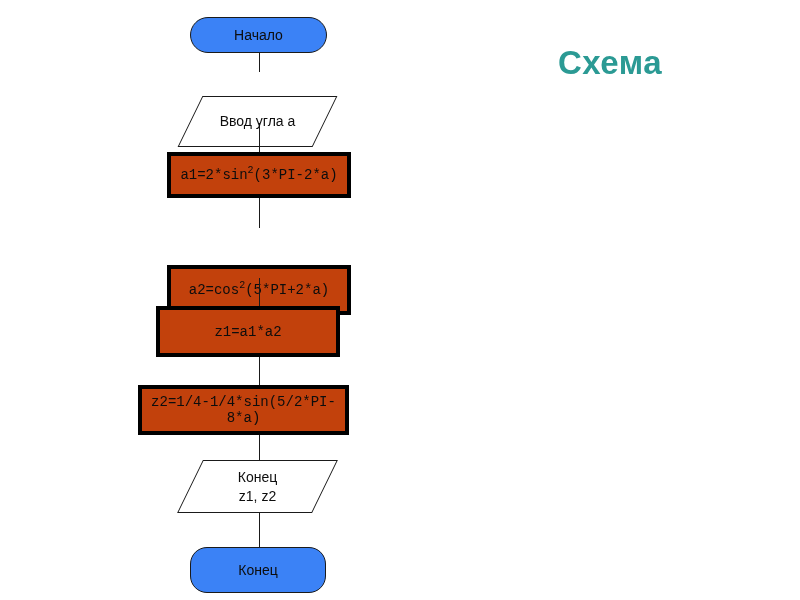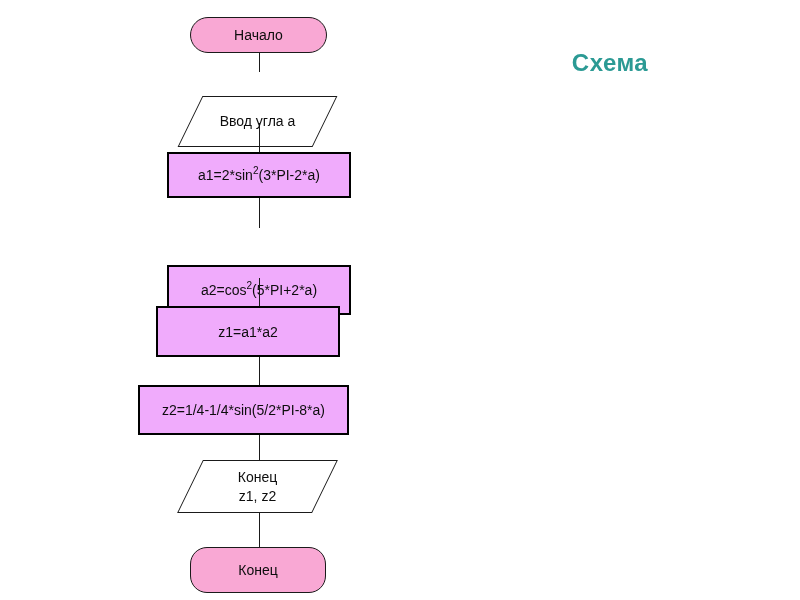--- a/index.html
+++ b/index.html
@@ -16,25 +16,26 @@
     display: flex;
     align-items: center;
     justify-content: center;
     font-size: 14px;
     color: #0d0d0d;
     box-sizing: border-box;
     text-align: center;
   }
   .terminator {
     border: 1px solid #1a1a1a;
-    background: #f9a8d4;
+    background: #3b82f6;
   }
   .rect {
-    border: 2px solid #000000;
-    background: #f0abfc;
+    border: 4px solid #000000;
+    background: #c2410c;
+    font-family: Liberation Mono, monospace;
   }
   .para { background: transparent; }
   .para-bg {
     position: absolute;
     top: 0; bottom: 0; left: 13px; right: 13px;
     border: 1px solid #1a1a1a;
     background: #ffffff;
     transform: skewX(-26deg);
   }
   .para-label { position: relative; z-index: 1; line-height: 19px; }
@@ -47,21 +48,21 @@
   sup.f-sup {
     font-size: 10px;
     line-height: 0;
   }
   .slide-title {
     position: absolute;
     left: 498px;
     top: 44px;
     width: 224px;
     text-align: center;
-    font-size: 24px;
+    font-size: 33px;
     font-weight: bold;
     line-height: 38px;
     color: #2b9a94;
     letter-spacing: 0.5px;
   }
 </style>
 </head>
 <body>
 
 <div class="page">

